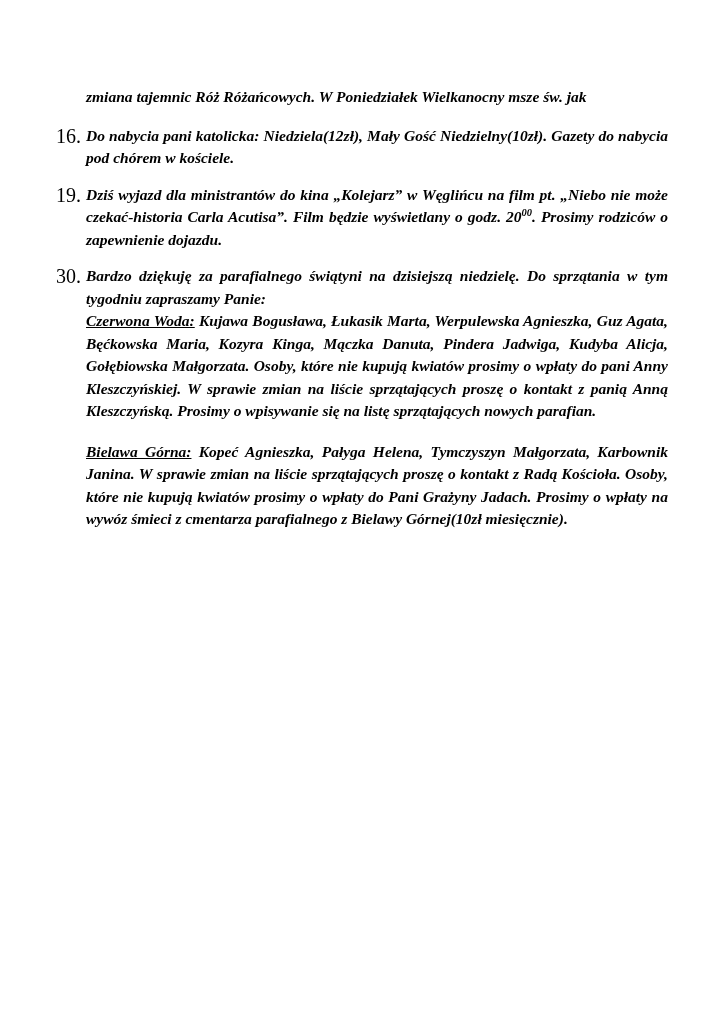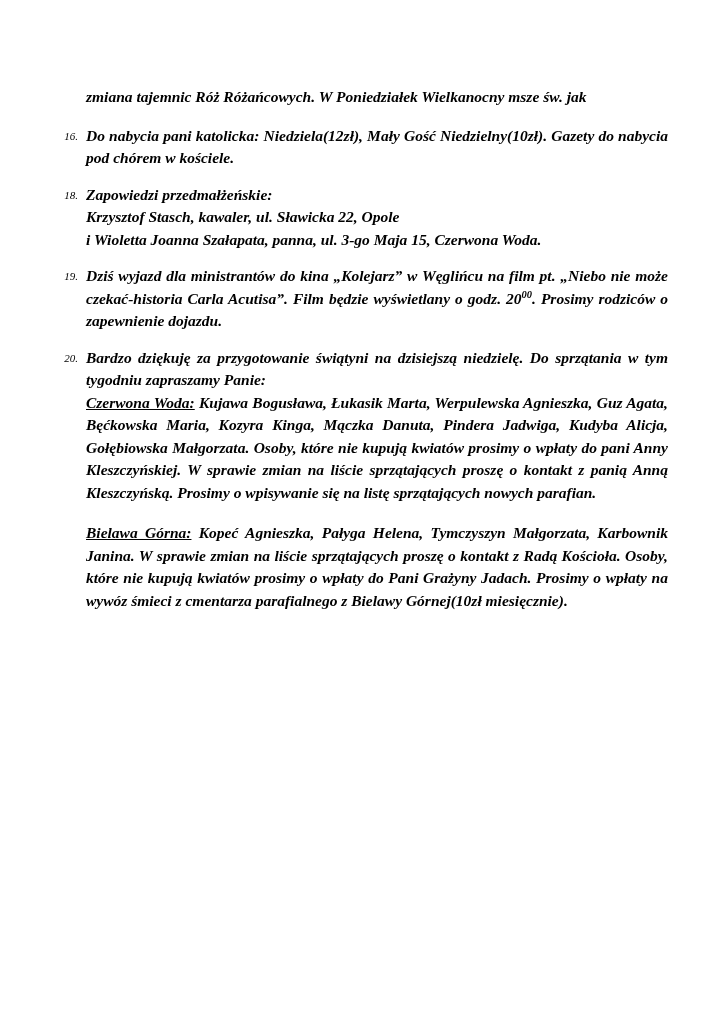--- a/index.html
+++ b/index.html
@@ -21,22 +21,21 @@
     padding: 86px 56px 0 56px;
   }
   .para {
     display: flex;
     align-items: flex-start;
     margin-bottom: 14px;
   }
   .num {
     width: 30px;
     flex: 0 0 30px;
-    font-style: italic;
-    font-size: 11px;
+    font-size: 20px;
     line-height: 22.5px;
     text-align: right;
     padding-right: 8px;
     box-sizing: border-box;
   }
   .num.empty {
     visibility: hidden;
   }
   .body-text {
     flex: 1 1 auto;
@@ -83,36 +82,28 @@
       <span class="line">zmiana tajemnic Róż Różańcowych. W Poniedziałek Wielkanocny msze św. jak</span>
     </div>
   </div>
 
   <div class="para">
     <div class="num">16.</div>
     <div class="body-text">Do nabycia pani katolicka: Niedziela(12zł), Mały Gość Niedzielny(10zł). Gazety do nabycia pod chórem w kościele.</div>
   </div>
 
 
-  <div class="para">
-    <div class="num">18.</div>
-    <div class="body-text no-justify">
-      <span class="line">Zapowiedzi przedmałżeńskie:</span>
-      <span class="line">Krzysztof Stasch, kawaler, ul. Sławicka 22, Opole</span>
-      <span class="line">i Wioletta Joanna Szałapata, panna, ul. 3-go Maja 15, Czerwona Woda.</span>
-    </div>
-  </div>
 
   <div class="para">
     <div class="num">19.</div>
     <div class="body-text"><span>Dziś wyjazd dla ministrantów do kina „Kolejarz” w Węglińcu na film pt. „Niebo nie może czekać-historia Carla Acutisa”. Film będzie wyświetlany o godz. 20</span><span class="sup">00</span><span>. Prosimy rodziców o zapewnienie dojazdu.</span></div>
   </div>
 
   <div class="para">
-    <div class="num">20.</div>
+    <div class="num">30.</div>
     <div class="body-text">
-      <span>Bardzo dziękuję za przygotowanie świątyni na dzisiejszą niedzielę. Do sprzątania w tym tygodniu zapraszamy Panie:</span>
+      <span>Bardzo dziękuję za parafialnego świątyni na dzisiejszą niedzielę. Do sprzątania w tym tygodniu zapraszamy Panie:</span>
       <div><span class="u">Czerwona Woda:</span><span> Kujawa Bogusława, Łukasik Marta, Werpulewska Agnieszka, Guz Agata, Bęćkowska Maria, Kozyra Kinga, Mączka Danuta, Pindera Jadwiga, Kudyba Alicja, Gołębiowska Małgorzata. Osoby, które nie kupują kwiatów prosimy o wpłaty do pani Anny Kleszczyńskiej. W sprawie zmian na liście sprzątających proszę o kontakt z panią Anną Kleszczyńską. Prosimy o wpisywanie się na listę sprzątających nowych parafian.</span></div>
       <div class="sub-block"><span class="u">Bielawa Górna:</span><span> Kopeć Agnieszka, Pałyga Helena, Tymczyszyn Małgorzata, Karbownik Janina. W sprawie zmian na liście sprzątających proszę o kontakt z Radą Kościoła. Osoby, które nie kupują kwiatów prosimy o wpłaty do Pani Grażyny Jadach. Prosimy o wpłaty na wywóz śmieci z cmentarza parafialnego z Bielawy Górnej(10zł miesięcznie).</span></div>
     </div>
   </div>
 
 </div>
 
 </body></html>

